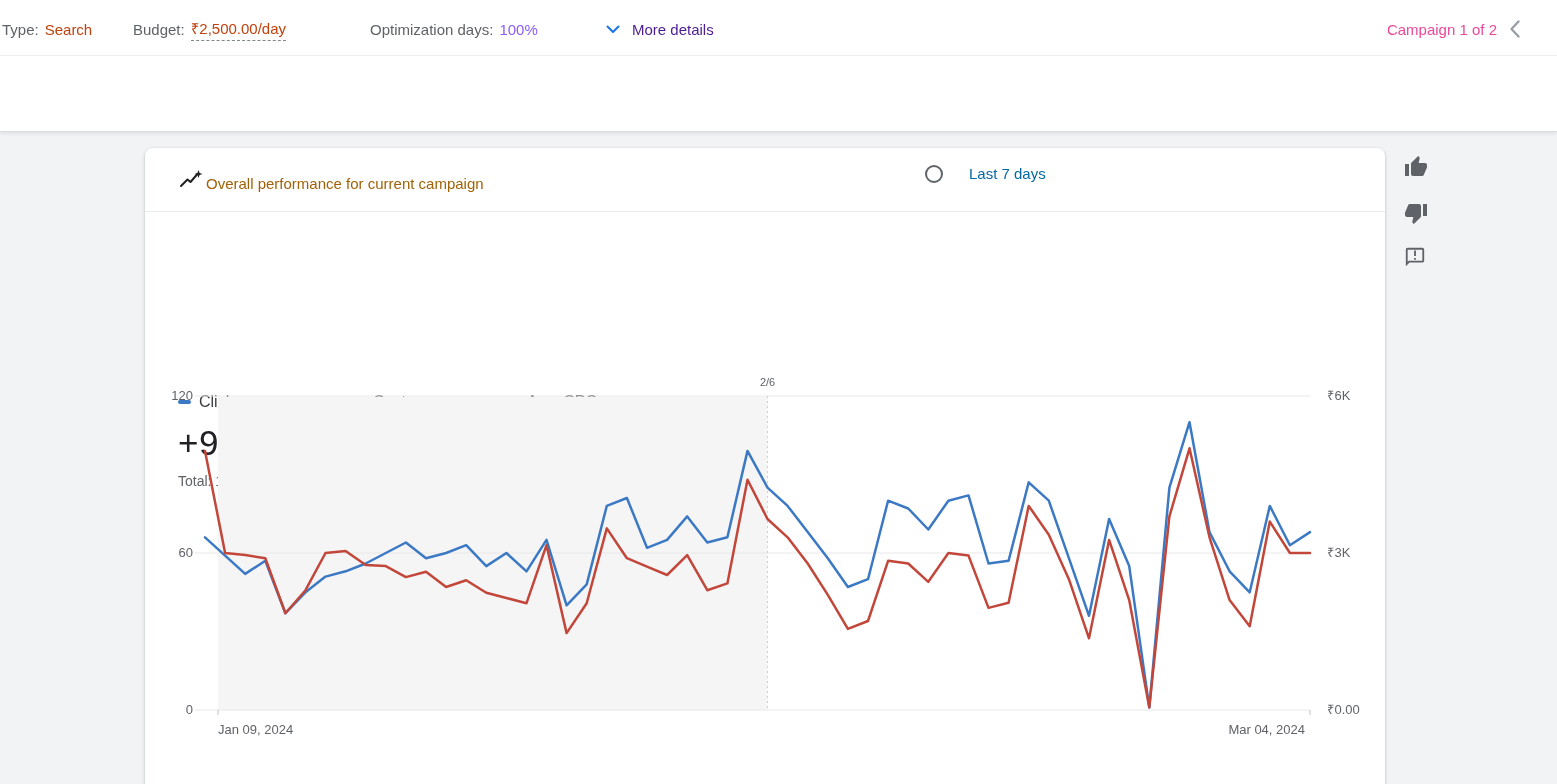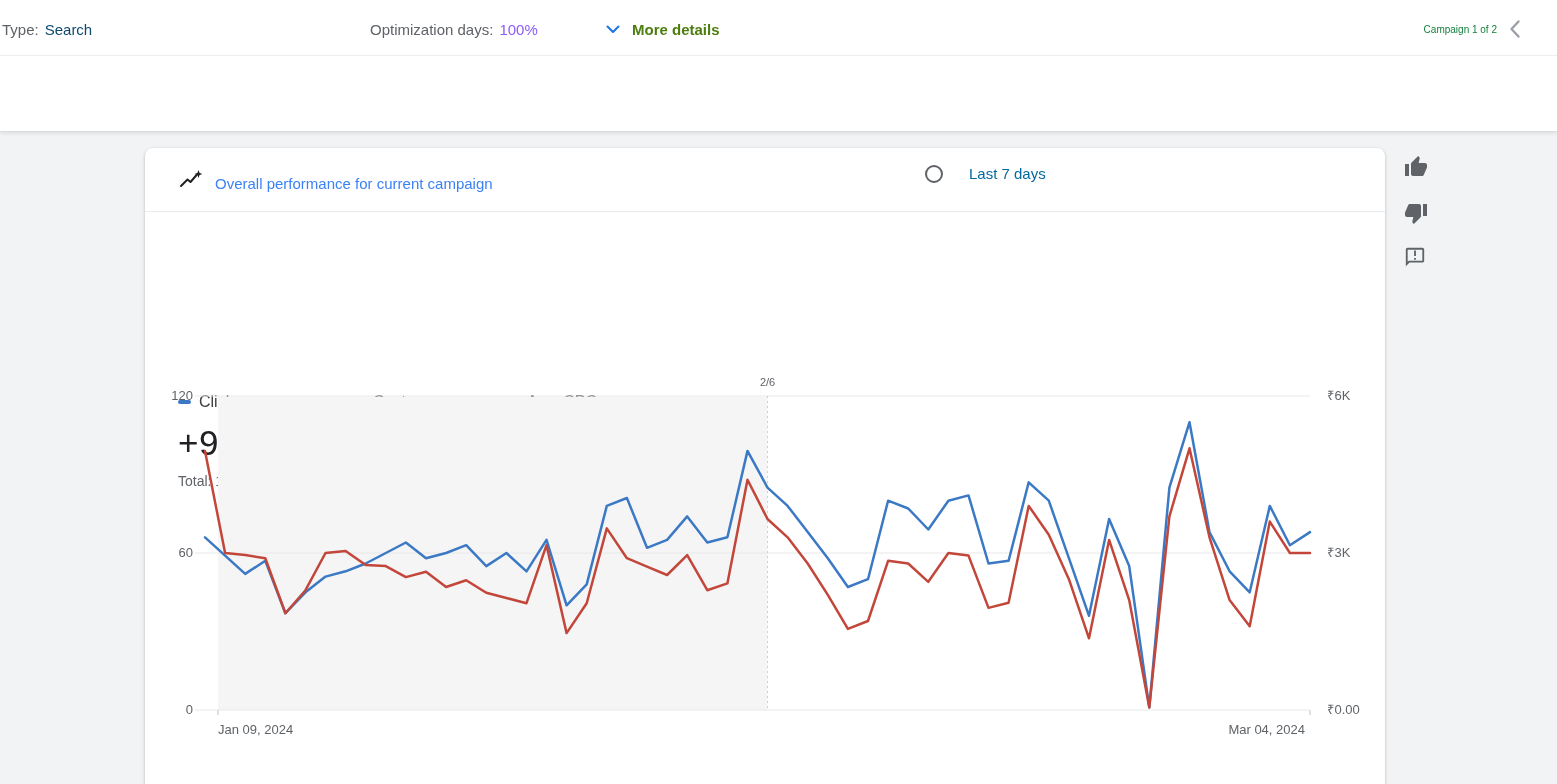--- a/index.html
+++ b/index.html
@@ -5,23 +5,23 @@
   * { margin:0; padding:0; box-sizing:border-box; }
   html,body { width:1557px; height:784px; overflow:hidden; background:#fff;
               font-family:"Liberation Sans", sans-serif; color:#3c4043; }
 
   
   #topbar { position:absolute; left:0; top:0; width:1557px; height:56px;
             background:#fff; border-bottom:1px solid #eceef0; }
   .tb-item { position:absolute; top:0; height:58px; display:flex; align-items:center;
              font-size:15px; white-space:nowrap; }
   .tb-label { color:#5f6368; margin-right:6px; }
-  .tb-value { color:#0c4a6e; }
+  .tb-value { color:#c2410c; }
   .dashed-underline { border-bottom:1px dashed #80868b; padding-bottom:2px; }
-  .blue-link { color:#4d7c0f; font-weight:700; }
+  .blue-link { color:#4c1d95; font-weight:400; }
 
   
   #pagebar { position:absolute; left:0; top:58px; width:1557px; height:74px;
              background:#fff; border-bottom:1px solid #dadce0;
              box-shadow:0 2px 3px rgba(0,0,0,.07); z-index:5; }
   #page-title { position:absolute; left:0; top:78px; font-size:27px; color:#3c4043; }
   #last-28 { position:absolute; left:1264px; top:86px; font-size:15px; color:#3c4043; }
   #date-range-box { position:absolute; left:1367px; top:66px; width:228px; height:37px;
                     background:#fff; border:1px solid #bdc1c6; border-radius:5px;
                     display:flex; align-items:center; font-size:15px; color:#3c4043; }
@@ -35,21 +35,21 @@
   
   #main { position:absolute; left:0; top:132px; width:1557px; height:652px; background:#f1f3f4; }
 
   
   #card { position:absolute; left:145px; top:148px; width:1240px; height:652px;
           background:#fff; border-radius:8px;
           box-shadow:0 1px 2px rgba(60,64,67,.22), 0 1px 3px 1px rgba(60,64,67,.1); }
   #card-header { position:absolute; left:0; top:0; width:1240px; height:64px;
                  border-bottom:1px solid #e8eaed; }
   #card-title-wrap { position:absolute; left:34px; top:22px; display:flex; align-items:center; }
-  #card-title { font-size:15px; color:#3b82f6; margin-left:12px; }
+  #card-title { font-size:15px; color:#a16207; margin-left:3px; }
 
   
   .radio-row { position:absolute; display:flex; align-items:flex-start; cursor:pointer; }
   .radio-circle { width:18px; height:18px; border-radius:50%; border:2px solid #5f6368;
                   background:#fff; flex:none; }
   .radio-circle.selected { border-color:#1a73e8; display:flex; align-items:center; justify-content:center; }
   .radio-dot { width:10px; height:10px; border-radius:50%; background:#1a73e8; }
   .radio-label { font-size:15px; color:#0369a1; margin-left:26px; white-space:nowrap; }
   .radio-sub { font-size:13.5px; color:#5f6368; margin-top:3px; }
 
@@ -62,30 +62,34 @@
   .metric-total { font-size:14px; color:#5f6368; margin-top:10px; }
 
   
   #chart-mount { position:absolute; left:0; top:222px; width:1240px; height:414px; }
 
   
   .rail-btn { position:absolute; left:1404px; width:26px; height:26px; cursor:pointer; }
   .rail-btn svg { display:block; }
 
   #campaign-pager { position:absolute; right:60px; top:0; height:58px; display:flex;
-                    align-items:center; font-size:10px; color:#15803d; }
+                    align-items:center; font-size:15px; color:#ec4899; }
   #pager-prev { position:absolute; left:1505px; top:18px; width:22px; height:22px; cursor:pointer; }
 </style>
 </head>
 <body>
 
 <div id="topbar">
   <div class="tb-item" style="left:2px">
     <span class="tb-label">Type:</span>
     <span class="tb-value">Search</span>
+  </div>
+  <div class="tb-item" style="left:133px">
+    <span class="tb-label">Budget:</span>
+    <span class="tb-value dashed-underline">₹2,500.00/day</span>
   </div>
   <div class="tb-item" style="left:370px">
     <span class="tb-label">Optimization days:</span>
     <span class="tb-value" style="color:#8b5cf6">100%</span>
   </div>
   <div class="tb-item" style="left:606px">
     <span style="display:flex;margin-right:12px">
       <svg width="14" height="9" viewBox="0 0 14 9">
           <polyline points="1.5,1.5 7,7 12.5,1.5" fill="none" stroke="#1a73e8" stroke-width="2" stroke-linecap="round" stroke-linejoin="round"></polyline>
         </svg>

